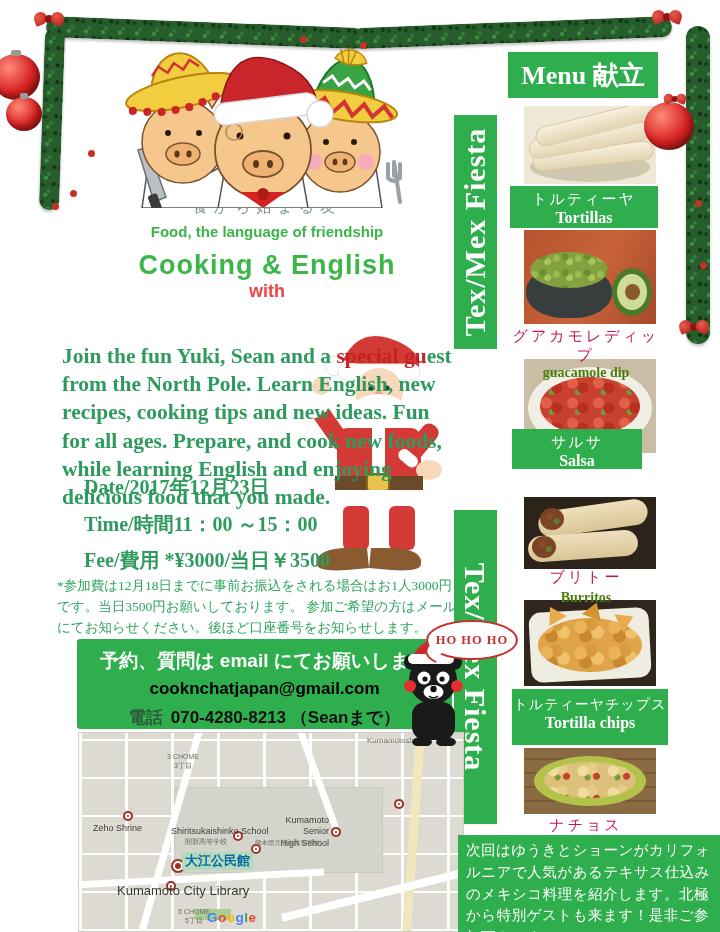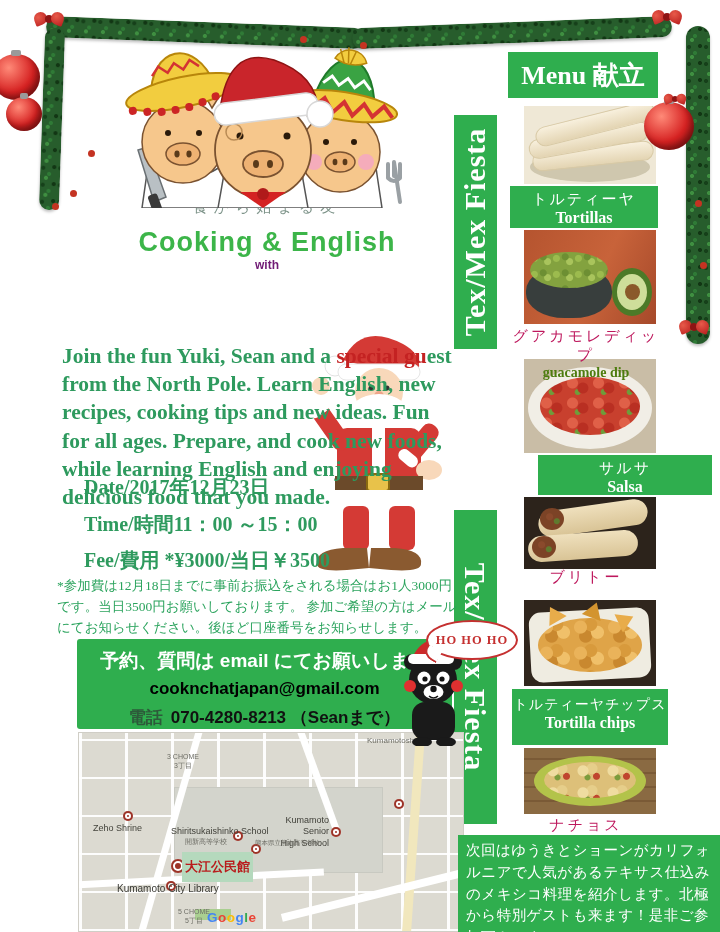--- a/index.html
+++ b/index.html
@@ -38,21 +38,21 @@
   #ball2{left:6px;top:97px;width:36px;height:34px;}
   #ball3{left:644px;top:102px;width:50px;height:48px;}
   .berry{position:absolute;width:7px;height:7px;border-radius:50%;background:#c43322;z-index:7;}
 
   
   #pigs{left:88px;top:34px;width:348px;height:174px;z-index:7;}
   #title-block{left:78px;top:198px;width:378px;text-align:center;z-index:3;}
   #tagline-jp{font-size:15px;color:#7e948a;letter-spacing:6px;font-family:"Liberation Serif",serif;}
   #tagline-en{margin-top:6px;font-size:15px;font-weight:bold;color:#3cb549;}
   #title1{margin-top:10px;font-size:27px;font-weight:bold;color:#3cb549;letter-spacing:1px;}
-  #title-with{font-size:12px;font-weight:bold;color:#701a75;}
+  #title-with{font-size:18px;font-weight:bold;color:#ef4444;}
   #title3{font-size:25px;font-weight:bold;color:#3cb549;letter-spacing:1px;}
 
   #menu-box{left:508px;top:52px;width:150px;height:46px;background:#2fae4e;z-index:2;
     color:#fff;font-family:"Liberation Serif",serif;font-weight:bold;font-size:26px;
     display:flex;align-items:center;justify-content:center;}
 
   
   .banner{position:absolute;left:454px;width:43px;background:#2fae4e;z-index:2;overflow:hidden;
     display:flex;align-items:center;justify-content:center;}
   .banner span{white-space:nowrap;color:#fff;font-family:"Liberation Serif",serif;
@@ -148,21 +148,21 @@
                radial-gradient(circle at 60% 30%,#e6ce8a 5px,transparent 6px),
                radial-gradient(circle at 75% 65%,#c0452e 3px,transparent 4px),
                radial-gradient(circle at 45% 70%,#7c9c3c 2.5px,transparent 3.5px),
                #ddc079;background-size:30px 22px;}
 
   .label-box{position:absolute;background:#2fae4e;color:#fff;text-align:center;z-index:2;
     font-family:"Liberation Serif",serif;}
   .label-box .jp{font-size:15px;letter-spacing:2px;padding-top:4px;}
   .label-box .en{font-size:16px;font-weight:bold;}
   #label-tortillas{left:510px;top:186px;width:148px;height:42px;}
-  #label-salsa{left:512px;top:455px;width:174px;height:40px;margin-left:26px;}
+  #label-salsa{left:512px;top:429px;width:130px;height:40px;}
   #label-chips{left:512px;top:689px;width:156px;height:56px;}
   #label-chips .jp{font-size:14px;letter-spacing:1px;padding-top:7px;}
   .label-plain{position:absolute;text-align:center;z-index:2;font-family:"Liberation Serif",serif;}
   .label-plain .jp{font-size:15px;color:#be185d;letter-spacing:3px;}
   .label-plain .en{font-size:14px;font-weight:bold;color:#4d7c0f;}
   #label-guac{left:505px;top:327px;width:162px;}
   #label-burritos{left:505px;top:568px;width:162px;}
   #label-burritos .jp{margin-bottom:3px;}
   #label-nachos{left:505px;top:816px;width:162px;}
 
@@ -190,23 +190,23 @@
     box-shadow:inset 0 0 0 2px #9c3327,inset 0 0 0 4px #fff;}
   .mk-big{width:14px;height:14px;}
   .map-label{color:#6e6e66;white-space:pre-line;line-height:1.25;}
   #ml-kumamotoshin{left:288px;top:3px;font-size:8px;}
   #ml-3chome{left:88px;top:20px;font-size:7px;text-align:center;}
   #ml-zeho{left:14px;top:90px;font-size:9px;color:#44443c;}
   #ml-kaishinko{left:92px;top:93px;font-size:9px;color:#3f3f38;}
   #ml-kaishin-jp{left:106px;top:105px;font-size:7px;}
   #ml-kshs{left:180px;top:82px;font-size:9px;color:#3f3f38;text-align:right;width:70px;}
   #ml-kshs-jp{left:176px;top:106px;font-size:6.5px;}
-  #ml-oe{left:103px;top:119px;font-size:13px;font-weight:bold;color:#b91c1c;
-    background:#b5d9bd;padding:7px 3px;font-family:"Liberation Serif",serif;}
-  #ml-library{left:38px;top:150px;font-size:10px;color:#3a3a34;}
+  #ml-oe{left:103px;top:119px;font-size:13px;font-weight:bold;color:#0369a1;
+    background:#b5d9bd;padding:1px 3px;font-family:"Liberation Serif",serif;}
+  #ml-library{left:38px;top:150px;font-size:13px;color:#3a3a34;}
   #ml-5chome{left:99px;top:175px;font-size:7px;text-align:center;}
   #ml-google{left:128px;top:177px;font-size:13.5px;font-weight:bold;letter-spacing:.5px;}
   .mk1{left:44px;top:78px;} .mk2{left:154px;top:98px;} .mk3{left:172px;top:111px;}
   .mk4{left:92px;top:126px;} .mk5{left:87px;top:148px;} .mk6{left:252px;top:94px;}
   .mk7{left:315px;top:66px;}
 </style>
 </head>
 <body>
 
 <div class="gar" id="garland-h1"></div>
@@ -300,20 +300,21 @@
   <polygon points="152,158 198,158 175,174" fill="#d42222"></polygon>
   <circle cx="175" cy="160" r="6" fill="#b01a1a"></circle>
   <path d="M132,76 Q140,12 186,26 Q232,42 230,82 L196,70 Z" fill="#c9252b" stroke="#8e1414" stroke-width="1.5"></path>
   <rect x="126" y="64" width="104" height="22" rx="11" transform="rotate(-7 178 75)" fill="#fff" stroke="#d8d8d8" stroke-width="1.5"></rect>
   <circle cx="232" cy="80" r="13" fill="#fff" stroke="#d8d8d8" stroke-width="1.5"></circle>
 </svg>
 </div>
 
 <div class="abs" id="title-block">
   <div id="tagline-jp">食から始まる友</div>
+  <div id="tagline-en">Food, the language of friendship</div>
   <div id="title1">Cooking &amp; English</div>
   <div id="title-with">with</div>
 </div>
 
 <div class="abs" id="menu-box">Menu 献立</div>
 
 <div class="banner" id="banner1">
   <span>Tex/Mex Fiesta</span>
   </div>
 <div class="banner" id="banner2">
@@ -424,20 +425,21 @@
 </div>
 
 <div class="photo" id="photo-burritos">
   <div class="b-roll b-r1"></div>
   <div class="b-roll b-r2"></div>
   <div class="b-cut b-c1"></div>
   <div class="b-cut b-c2"></div>
 </div>
 <div class="label-plain" id="label-burritos">
   <div class="jp">ブリトー</div>
+  <div class="en">Burritos</div>
 </div>
 
 <div class="photo" id="photo-chips">
   <div class="c-paper"></div>
   <div class="c-pile"></div>
   <div class="chip ch1"></div>
   <div class="chip ch2"></div>
   <div class="chip ch3"></div>
 </div>
 <div class="label-box" id="label-chips">

